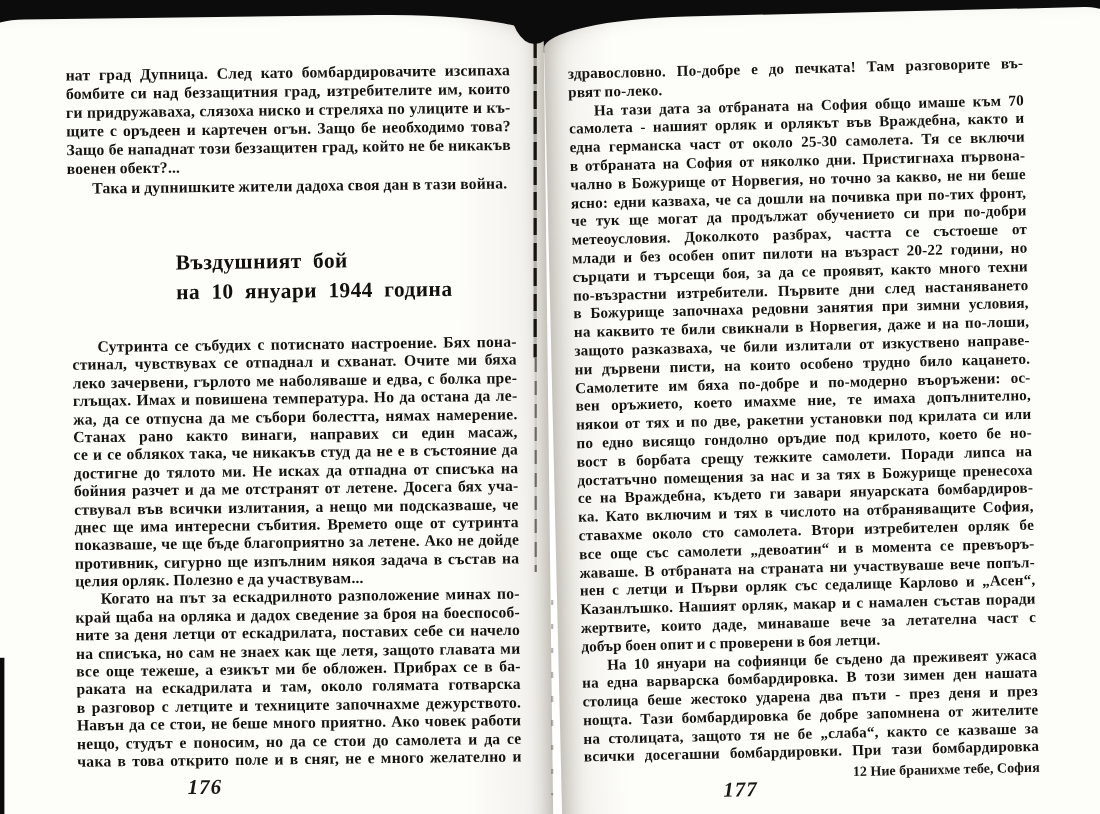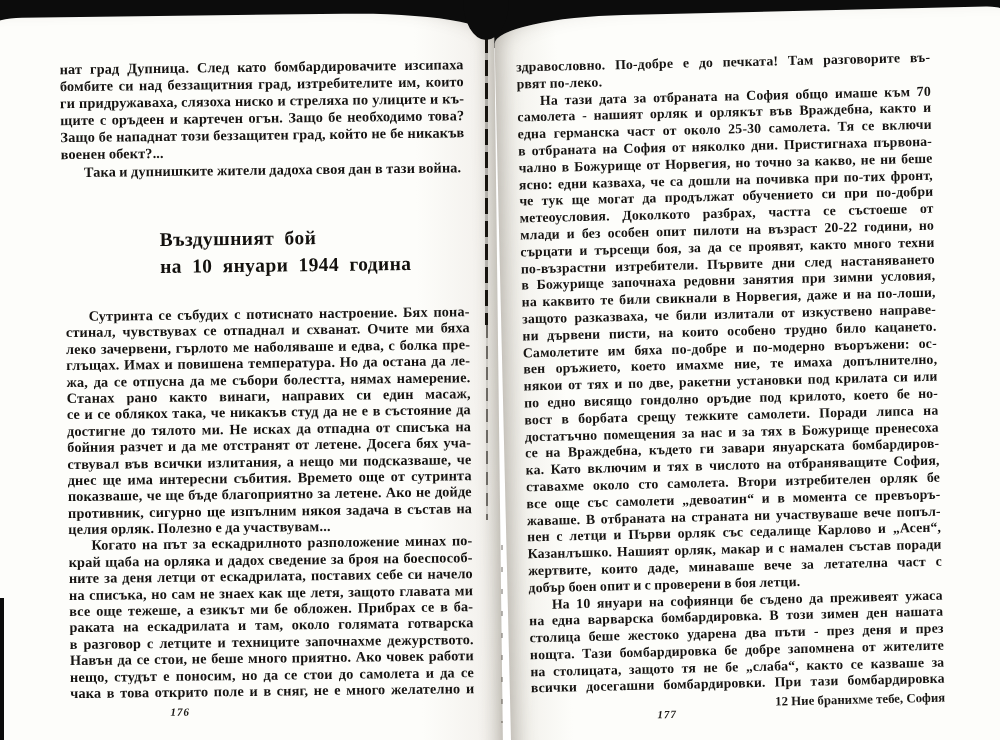--- a/index.html
+++ b/index.html
@@ -87,21 +87,21 @@
 
   .heading {
     position: absolute; left: 165px; top: 210px; margin: 0;
     font-size: 19.5px; line-height: 27px; font-weight: 700;
     letter-spacing: 0.4px; word-spacing: 5px; color: #13110e;
   }
   .heading .hl { display: block; }
 
   .pagenum {
     position: absolute; font-style: italic; font-weight: 700;
-    font-size: 11px; color: #1a1815; letter-spacing: 1px;
+    font-size: 19px; color: #1a1815; letter-spacing: 1px;
   }
   .pagenum.left-num { left: 170px; top: 690px; }
   .pagenum.right-num { left: 147px; top: 694px; }
 
   .signature {
     position: absolute; left: 21px; top: 683px; width: 414px;
     text-align: right; font-weight: 700; font-size: 12.8px; color: #1a1815;
   }
 </style>
 </head>

